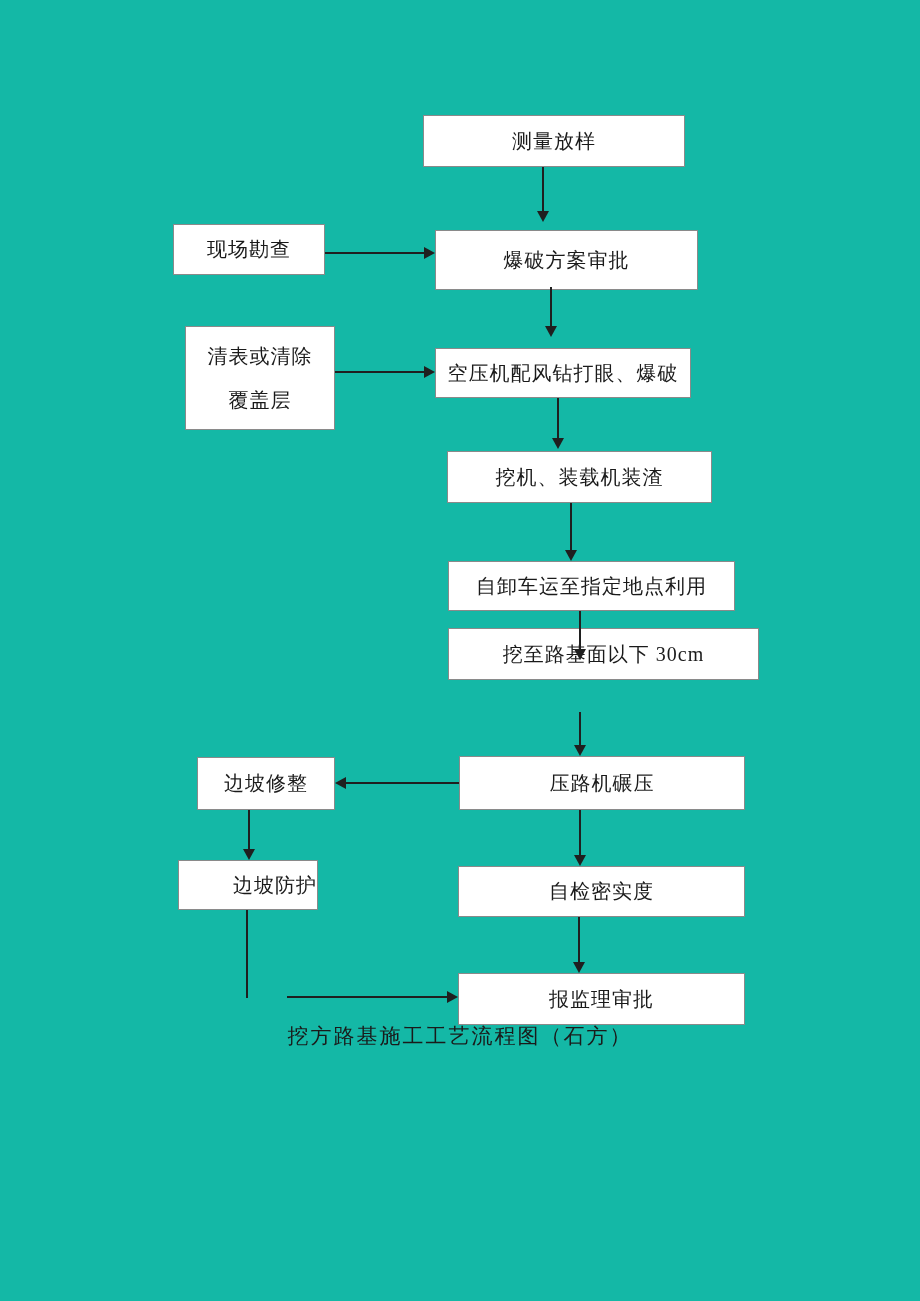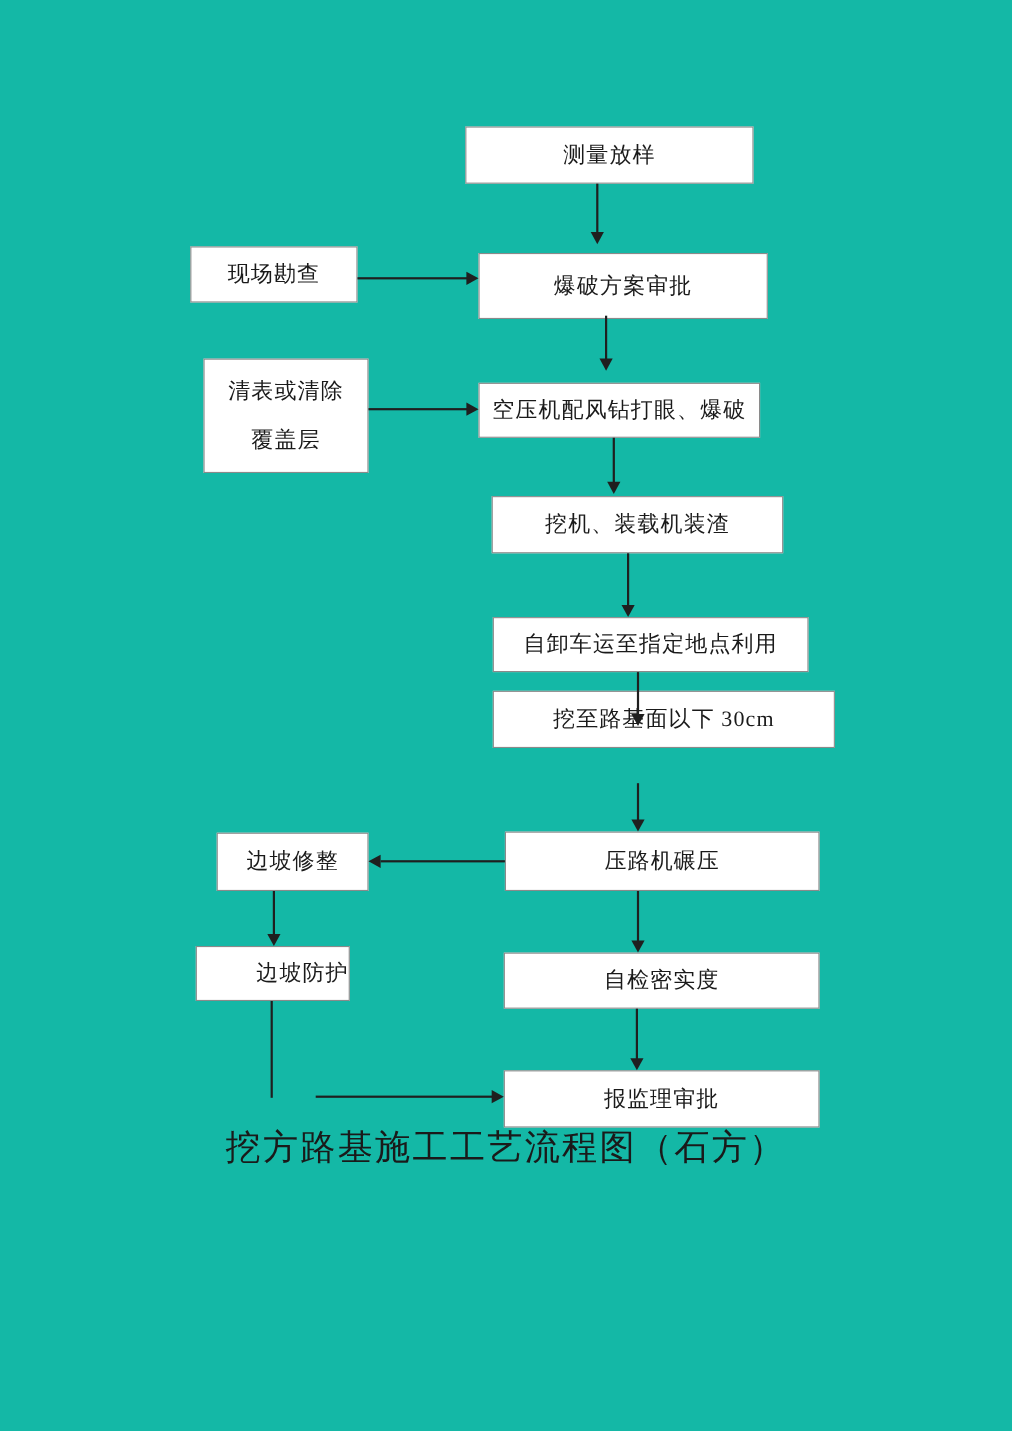--- a/index.html
+++ b/index.html
@@ -61,21 +61,21 @@
     border-bottom: 6px solid transparent;
     border-right: 11px solid #1f1f1f;
   }
   .caption {
     position: absolute;
     left: 0;
     top: 1022;
     width: 920px;
     top: 1022px;
     text-align: center;
-    font-size: 32px;
+    font-size: 21px;
     color: #1a1a1a;
     letter-spacing: 2px;
   }
 </style>
 </head>
 <body>
 
 <div id="page">
 
   <div class="box" style="left:423px; top:115px; width:262px; height:52px;">

